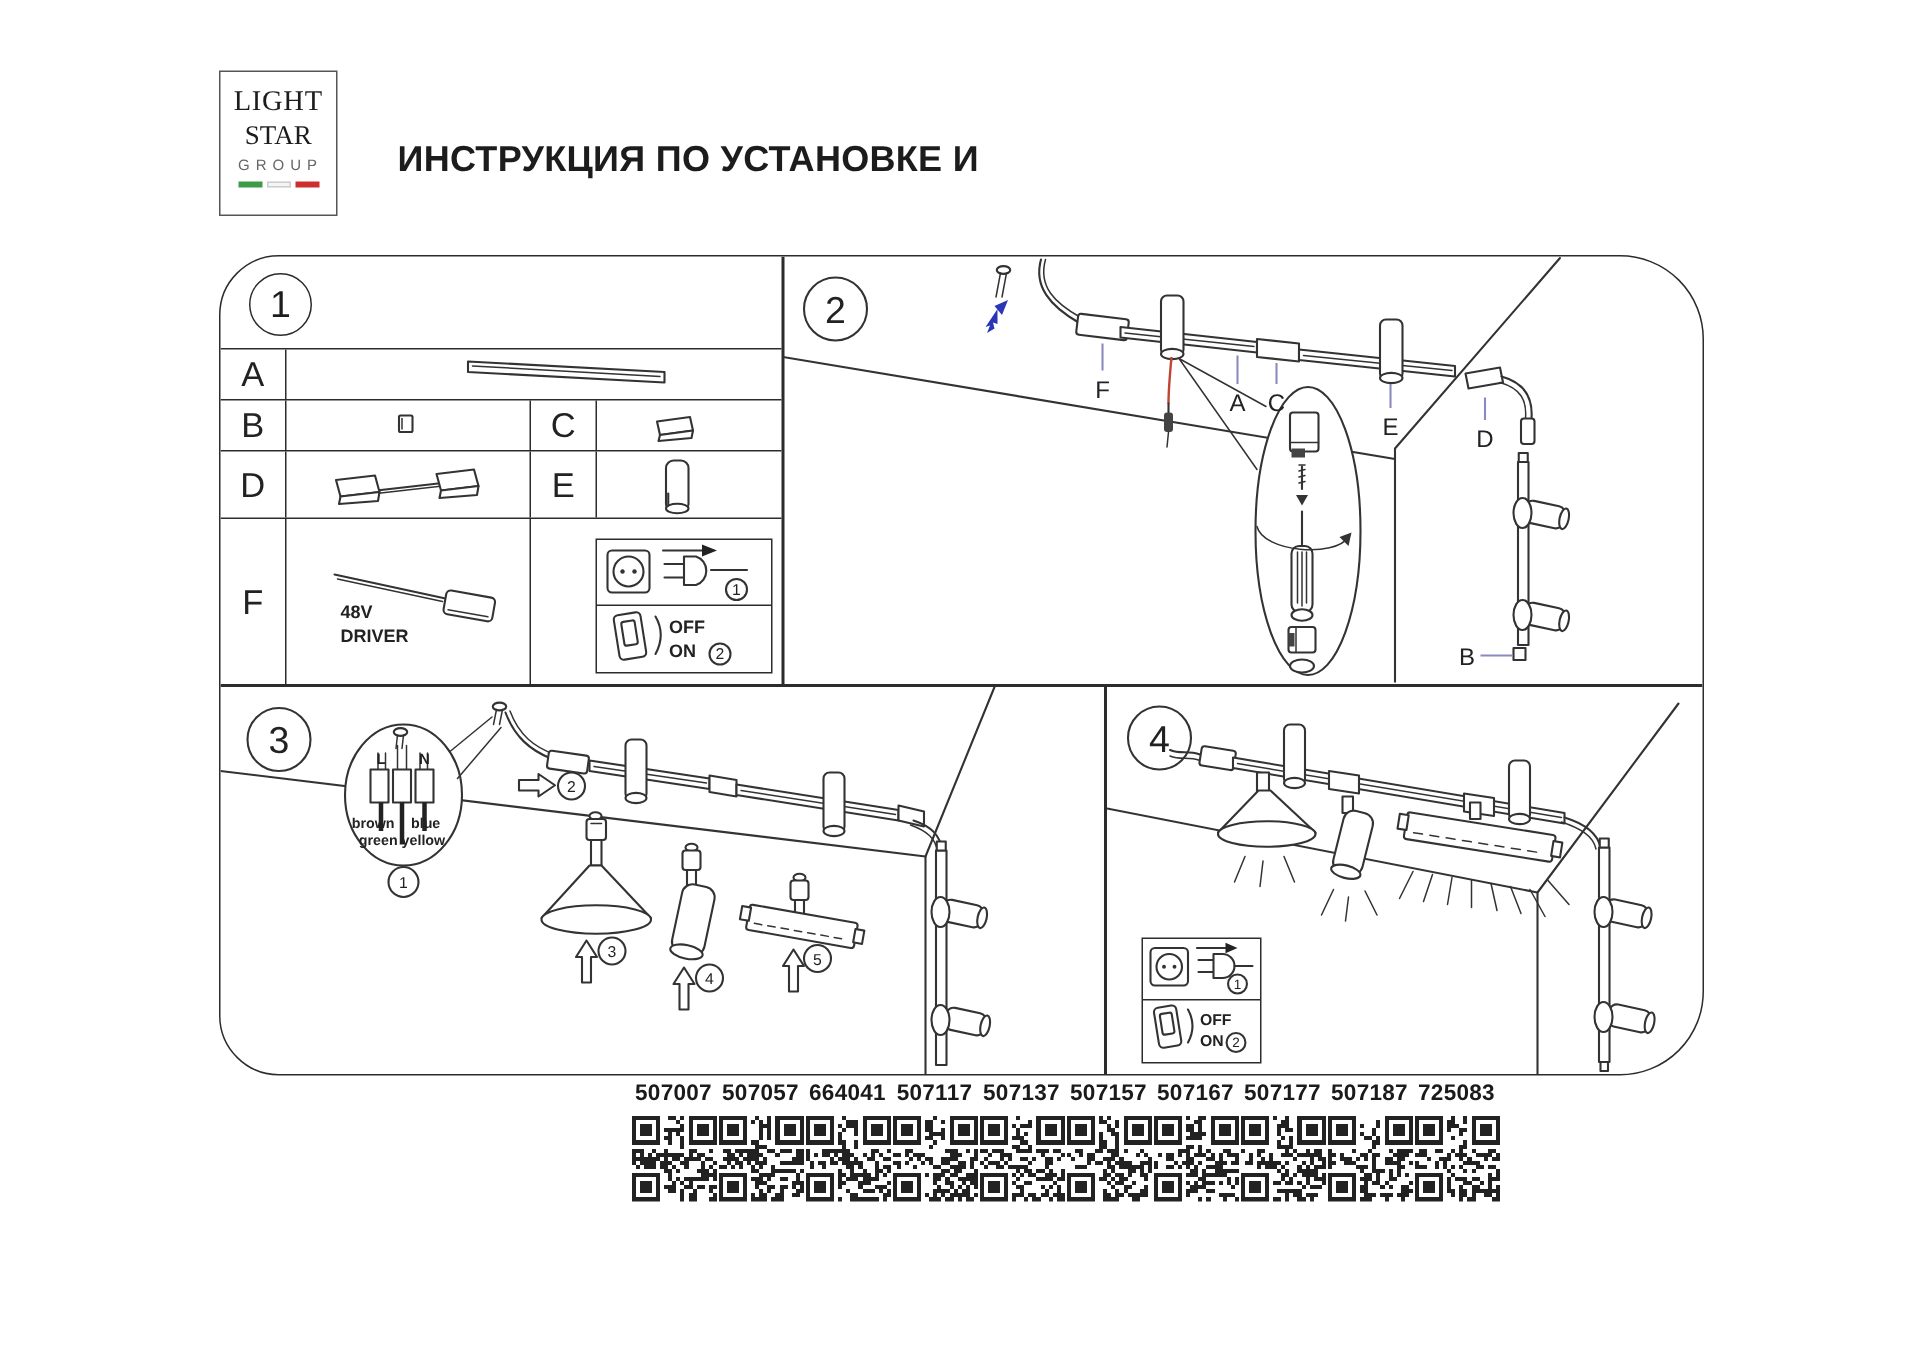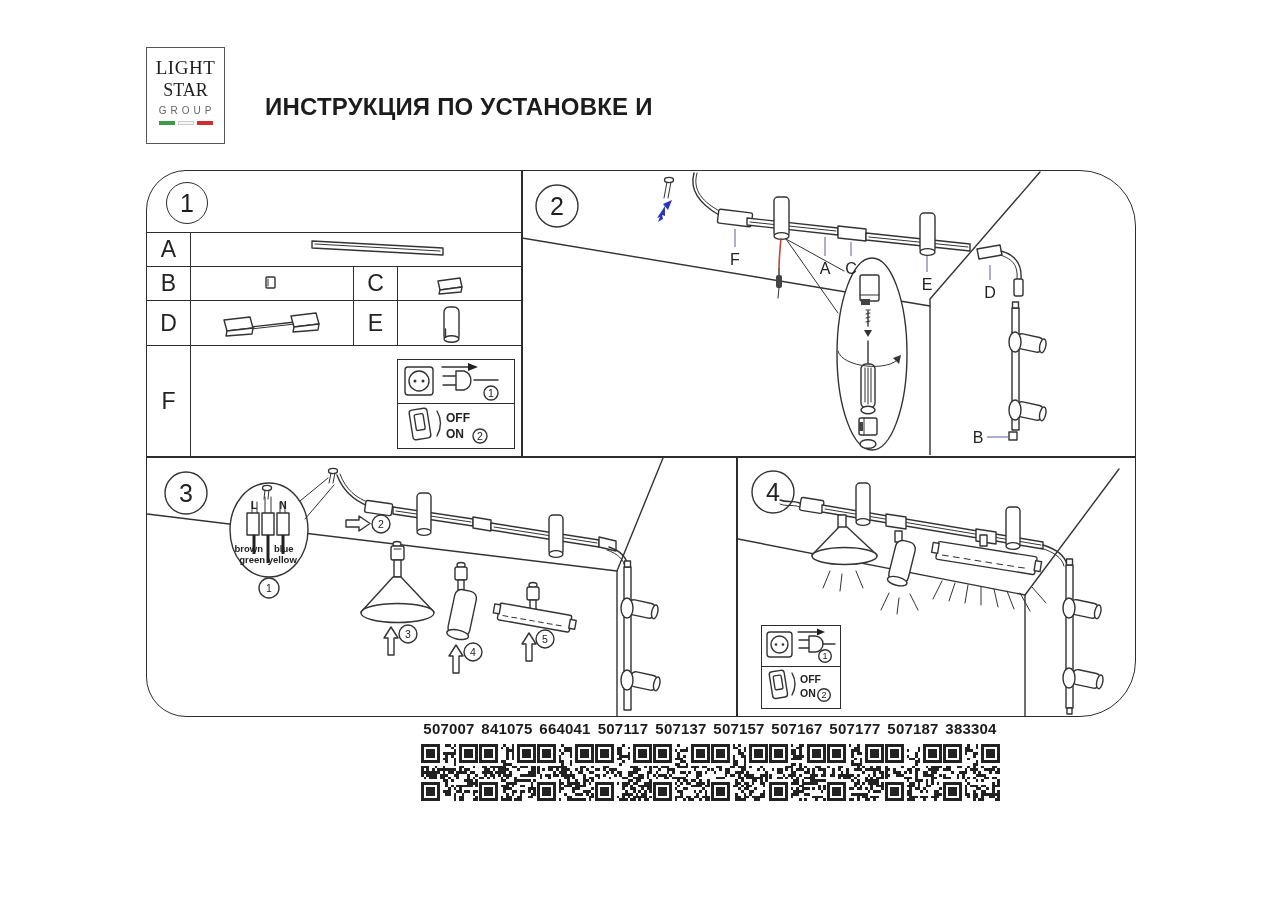--- a/index.html
+++ b/index.html
@@ -121,20 +121,32 @@
         <svg width="123" height="44">
           <rect class="wh" x="46" y="6" width="15" height="34" rx="5"></rect>
           <ellipse class="wh" cx="53.5" cy="38" rx="7.5" ry="3.2"></ellipse>
           <line class="ln" x1="47.5" y1="28" x2="47.5" y2="36" stroke-width="2.2"></line>
         </svg>
       </div>
     </div>
 
     <div class="p1-row" style="top:175px;height:110px;border-bottom:none">
       <div class="cell lbl" style="left:0;width:44px;border-right:1.5px solid #2c2c2c">F</div>
+      <div class="cell" style="left:44px;width:163px;border-right:1.5px solid #2c2c2c">
+        <svg width="161" height="108">
+          <line class="ln" x1="32" y1="37" x2="106" y2="53"></line>
+          <line class="thin" x1="34" y1="40" x2="104" y2="55"></line>
+          <g transform="rotate(10 122 60)">
+            <rect class="wh" x="105" y="50" width="33" height="16" rx="3"></rect>
+            <line class="thin" x1="108" y1="63" x2="135" y2="63"></line>
+          </g>
+          <text x="36" y="66" style="font-size:12px;font-weight:700">48V</text>
+          <text x="36" y="82" style="font-size:12px;font-weight:700">DRIVER</text>
+        </svg>
+      </div>
       <div class="cell" style="left:207px;width:167px">
 
         <div class="abs pbox" style="left:43px;top:13px;width:118px;height:90px">
           <div class="pbox-cell first" style="height:44px">
             <svg width="114" height="42">
               <rect class="wh" x="7" y="7" width="28" height="28" rx="3"></rect>
               <circle class="wh" cx="21" cy="21" r="10"></circle>
               <circle cx="17" cy="21" r="1.5" fill="#333"></circle>
               <circle cx="25" cy="21" r="1.5" fill="#333"></circle>
               <line class="ln" x1="44" y1="7" x2="70" y2="7"></line>
@@ -716,21 +728,21 @@
         <rect x="0" y="19" width="1" height="1" fill="#222"></rect>
         <rect x="6" y="19" width="1" height="1" fill="#222"></rect>
         <rect x="0" y="20" width="1" height="1" fill="#222"></rect>
         <rect x="1" y="20" width="1" height="1" fill="#222"></rect>
         <rect x="2" y="20" width="1" height="1" fill="#222"></rect>
         <rect x="3" y="20" width="1" height="1" fill="#222"></rect>
         <rect x="4" y="20" width="1" height="1" fill="#222"></rect>
         <rect x="5" y="20" width="1" height="1" fill="#222"></rect>
         <rect x="6" y="20" width="1" height="1" fill="#222"></rect>
       </svg></div>
-    <div class="article"><div class="article-code">841075</div><svg viewBox="0 0 21 21" width="57" height="57" shape-rendering="crispEdges">
+    <div class="article"><div class="article-code">507057</div><svg viewBox="0 0 21 21" width="57" height="57" shape-rendering="crispEdges">
         <rect x="9" y="0" width="1" height="1" fill="#222"></rect>
         <rect x="12" y="0" width="1" height="1" fill="#222"></rect>
         <rect x="8" y="1" width="1" height="1" fill="#222"></rect>
         <rect x="10" y="1" width="1" height="1" fill="#222"></rect>
         <rect x="12" y="1" width="1" height="1" fill="#222"></rect>
         <rect x="10" y="2" width="1" height="1" fill="#222"></rect>
         <rect x="11" y="2" width="1" height="1" fill="#222"></rect>
         <rect x="12" y="2" width="1" height="1" fill="#222"></rect>
         <rect x="10" y="3" width="1" height="1" fill="#222"></rect>
         <rect x="12" y="3" width="1" height="1" fill="#222"></rect>
@@ -2471,21 +2483,21 @@
         <rect x="0" y="19" width="1" height="1" fill="#222"></rect>
         <rect x="6" y="19" width="1" height="1" fill="#222"></rect>
         <rect x="0" y="20" width="1" height="1" fill="#222"></rect>
         <rect x="1" y="20" width="1" height="1" fill="#222"></rect>
         <rect x="2" y="20" width="1" height="1" fill="#222"></rect>
         <rect x="3" y="20" width="1" height="1" fill="#222"></rect>
         <rect x="4" y="20" width="1" height="1" fill="#222"></rect>
         <rect x="5" y="20" width="1" height="1" fill="#222"></rect>
         <rect x="6" y="20" width="1" height="1" fill="#222"></rect>
       </svg></div>
-    <div class="article"><div class="article-code">383304</div><svg viewBox="0 0 21 21" width="57" height="57" shape-rendering="crispEdges">
+    <div class="article"><div class="article-code">725083</div><svg viewBox="0 0 21 21" width="57" height="57" shape-rendering="crispEdges">
         <rect x="9" y="0" width="1" height="1" fill="#222"></rect>
         <rect x="12" y="0" width="1" height="1" fill="#222"></rect>
         <rect x="8" y="1" width="1" height="1" fill="#222"></rect>
         <rect x="9" y="1" width="1" height="1" fill="#222"></rect>
         <rect x="12" y="1" width="1" height="1" fill="#222"></rect>
         <rect x="8" y="2" width="1" height="1" fill="#222"></rect>
         <rect x="9" y="2" width="1" height="1" fill="#222"></rect>
         <rect x="10" y="2" width="1" height="1" fill="#222"></rect>
         <rect x="8" y="3" width="1" height="1" fill="#222"></rect>
         <rect x="11" y="3" width="1" height="1" fill="#222"></rect>

